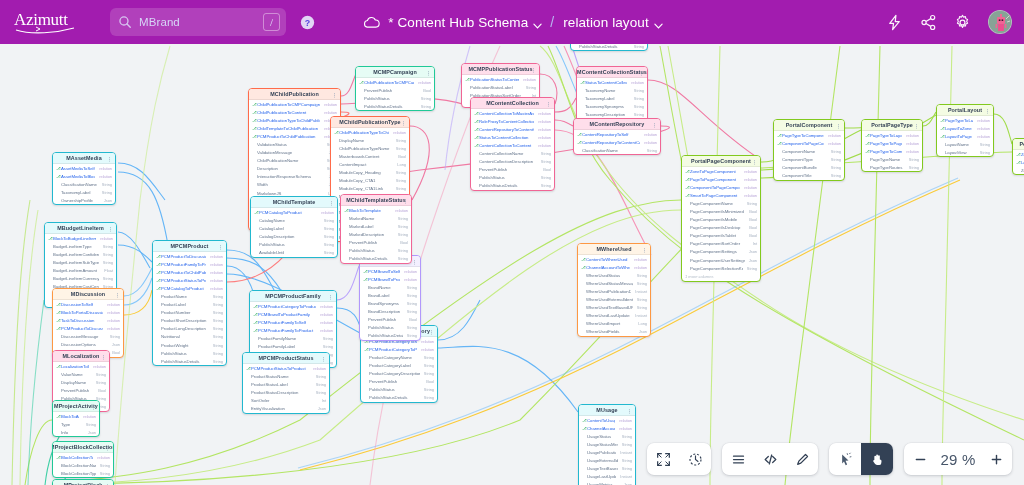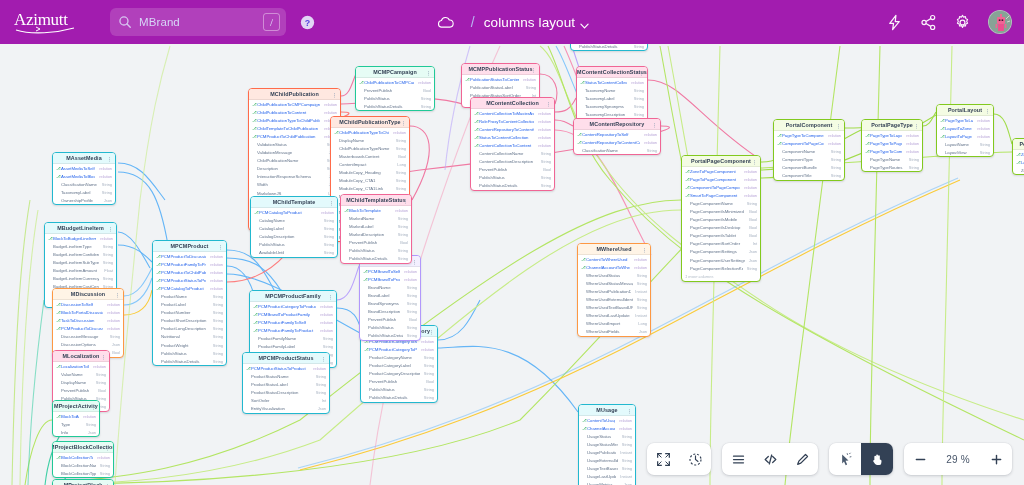--- a/index.html
+++ b/index.html
@@ -139,21 +139,21 @@
     height: 32px; overflow: hidden;
   }
   .tbtn {
     width: 32px; height: 32px; display: flex; align-items: center;
     justify-content: center; color: #334155;
   }
   .tbtn svg { display: block; }
   .tbtn.active { background: #334155; color: #fff; }
   .zoomval {
     min-width: 44px; height: 32px; display: flex; align-items: center;
-    justify-content: center; font-size: 10px; color: #475569;
+    justify-content: center; font-size: 15px; color: #475569;
     letter-spacing: .2px;
   }
 </style>
 </head>
 <body>
 
 <div id="app">
 
   <div id="canvas">
     <svg id="edges" width="1024" height="485">
@@ -1421,23 +1421,31 @@
         <text x="8" y="11.6" text-anchor="middle" font-size="9.5" font-weight="bold" font-family="Liberation Sans, sans-serif" fill="#4f46e5">?</text>
       </svg>
     </span>
 
     <div class="crumbs">
       <span class="cloud-ico">
         <svg viewBox="0 0 20 14" width="19" height="14">
           <path d="M5.4 12.4 a3.5 3.5 0 0 1 0.3 -6.9 a4.4 4.4 0 0 1 8.3 -0.6 a3.7 3.7 0 0 1 0.6 7.5 z" fill="none" stroke="#ffffff" stroke-width="1.15"></path>
         </svg>
       </span>
+      <span class="crumb-txt">
+        <span>* Content Hub Schema</span>
+        <span class="chev">
+          <svg viewBox="0 0 10 8" width="9" height="8">
+              <path d="M1 2 L5 6 L9 2" fill="none" stroke="#ffffff" stroke-width="1.3" stroke-linecap="round"></path>
+            </svg>
+        </span>
+      </span>
       <span class="crumb-sep">/</span>
       <span class="crumb-txt">
-        <span>columns layout</span>
+        <span>relation layout</span>
         <span class="chev">
           <svg viewBox="0 0 10 8" width="9" height="8">
               <path d="M1 2 L5 6 L9 2" fill="none" stroke="#ffffff" stroke-width="1.3" stroke-linecap="round"></path>
             </svg>
         </span>
       </span>
     </div>
 
     <div class="nav-right">
       <span class="nr-ico">

